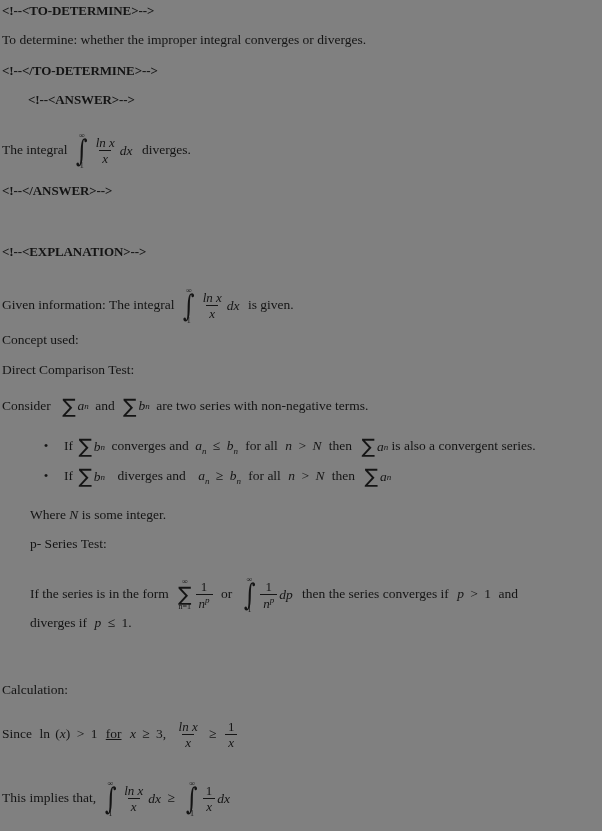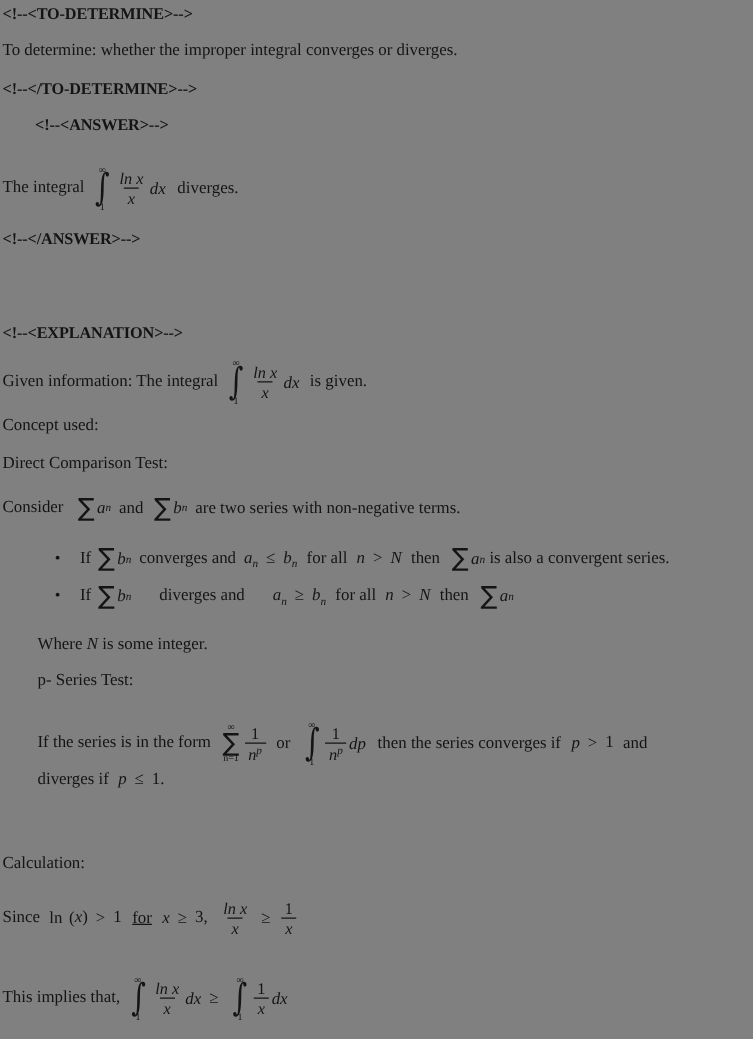--- a/index.html
+++ b/index.html
@@ -160,21 +160,21 @@
         <span class="num it">ln x</span>
         <span class="den it">x</span>
       </span>
       <span class="it">dx</span>
     </span>
     <span style="margin-left:6px;">diverges.</span>
   </div>
 
   <div class="line marker" style="top:184px;">&lt;!--&lt;/ANSWER&gt;--&gt;</div>
 
-  <div class="line marker" style="top:245px;margin-top:14px;">&lt;!--&lt;EXPLANATION&gt;--&gt;</div>
+  <div class="line marker" style="top:245px;">&lt;!--&lt;EXPLANATION&gt;--&gt;</div>
 
   <div class="line" style="top:287px;">
     <span class="bold">Given information:</span>
     <span>The integral</span>
     <span class="mrow">
       <span class="intsym">
         <span class="lim">∞</span>
         <span class="glyph">∫</span>
         <span class="lim">1</span>
       </span>
@@ -246,21 +246,21 @@
     <span class="bullet-dot">•</span>
     <span class="bullet-body">
       <span>If</span>
       <span class="mrow">
         <span class="sumsym">
           <span class="glyph">∑</span>
         </span>
         <span class="it">b</span>
           <span class="sub">n</span>
       </span>
-      <span style="margin:0 19px;">diverges and</span>
+      <span style="margin:0 9px;">diverges and</span>
       <span class="it">a</span><span class="sub">n</span>
       <span class="op">≥</span>
       <span class="it">b</span><span class="sub">n</span>
       <span style="margin:0 4px;">for all</span>
       <span class="it">n</span>
       <span class="op">&gt;</span>
       <span class="it">N</span>
       <span style="margin:0 4px;">then</span>
       <span class="mrow">
         <span class="sumsym">

